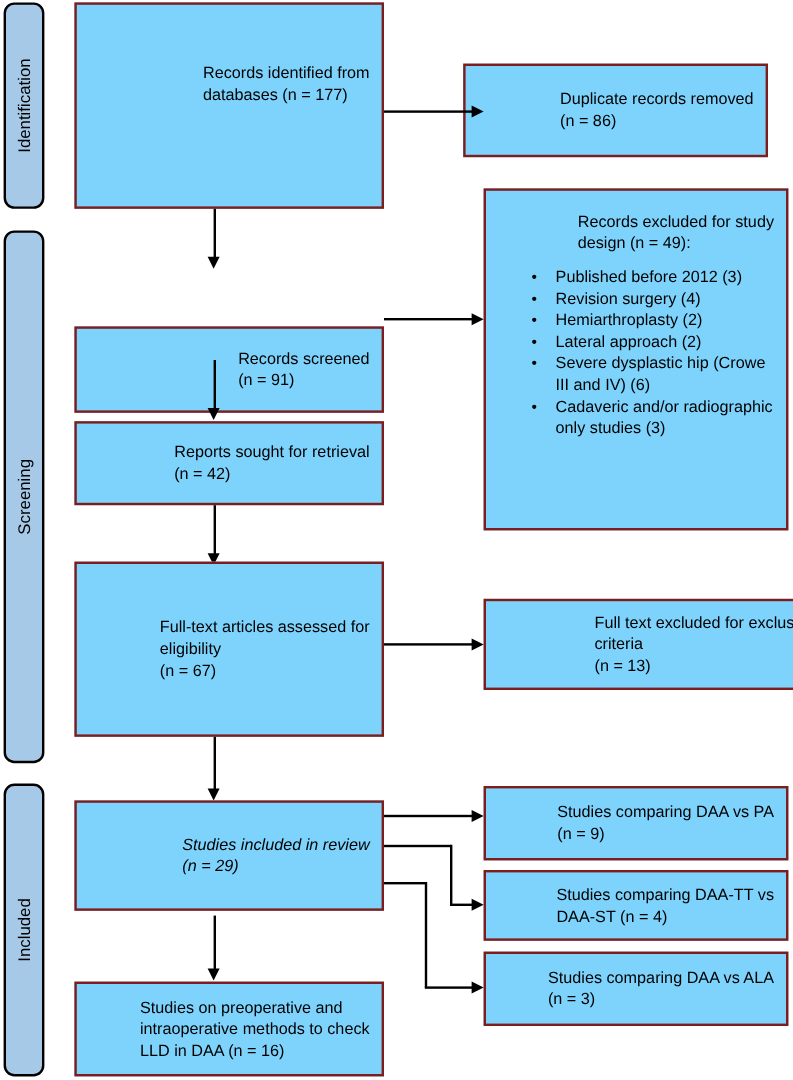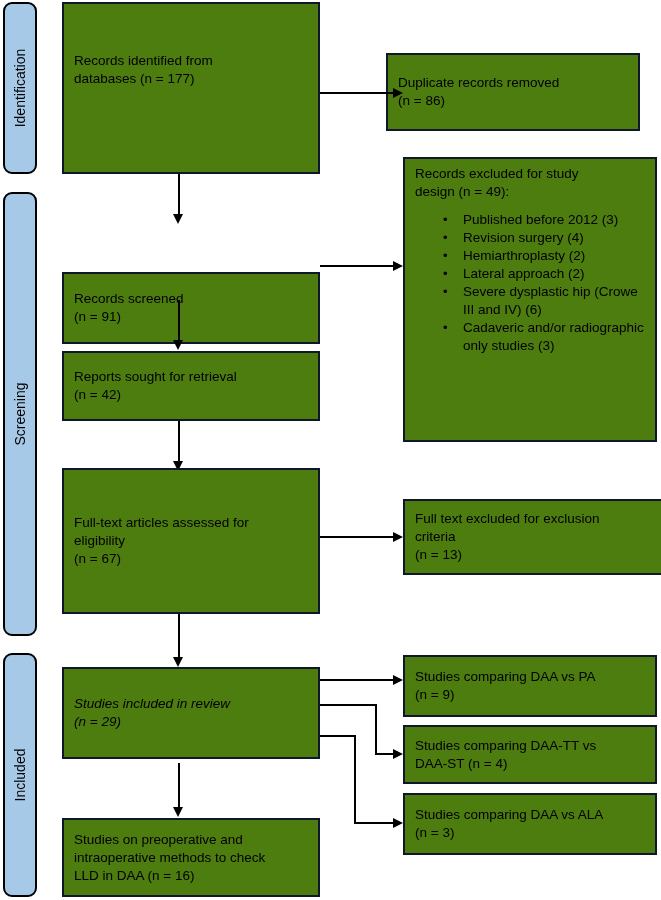--- a/index.html
+++ b/index.html
@@ -25,35 +25,36 @@
     transform:translate(-50%,-50%) rotate(-90deg);
     white-space:nowrap;
     font-size:14px;
     line-height:1;
     color:#000000;
   }
 
   
   .box{
     position:absolute;
-    background:#4d7c0f;
-    border:2px solid #0f172a;
+    background:#7dd3fc;
+    border:2px solid #7f1d1d;
     box-sizing:border-box;
     display:flex;
     flex-direction:column;
     justify-content:center;
+    align-items:flex-end;
   }
   .box .box-text{
     padding:0 10px;
     font-size:13.5px;
     line-height:18px;
     white-space:pre-line;
   }
   .box.top-align{justify-content:flex-start;}
-  .box.top-align .box-text{padding-top:6px;}
+  .box.top-align .box-text{padding-top:17px;}
 
   ul.excl-list{
     margin:10px 0 0 0;
     padding:0 10px 0 38px;
     list-style:none;
     font-size:13.5px;
     line-height:18px;
   }
   ul.excl-list li{
     position:relative;

